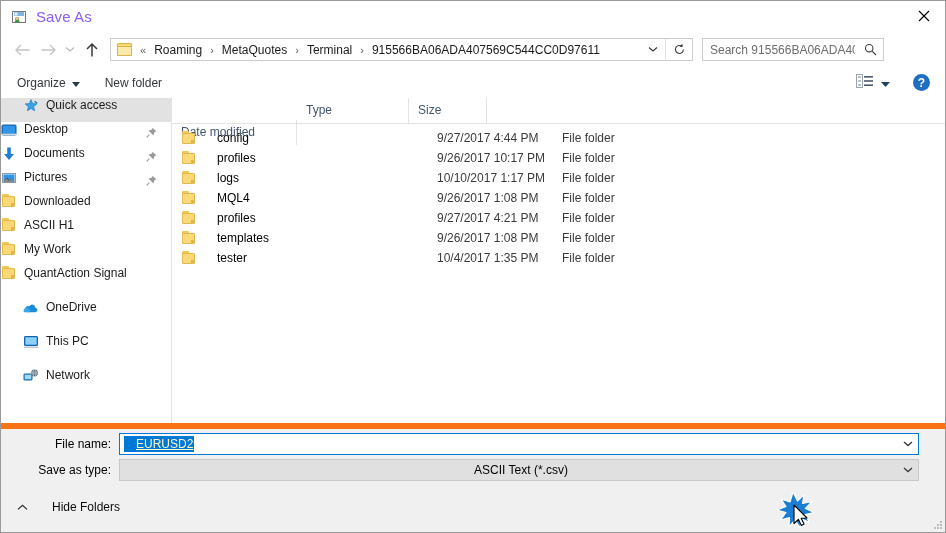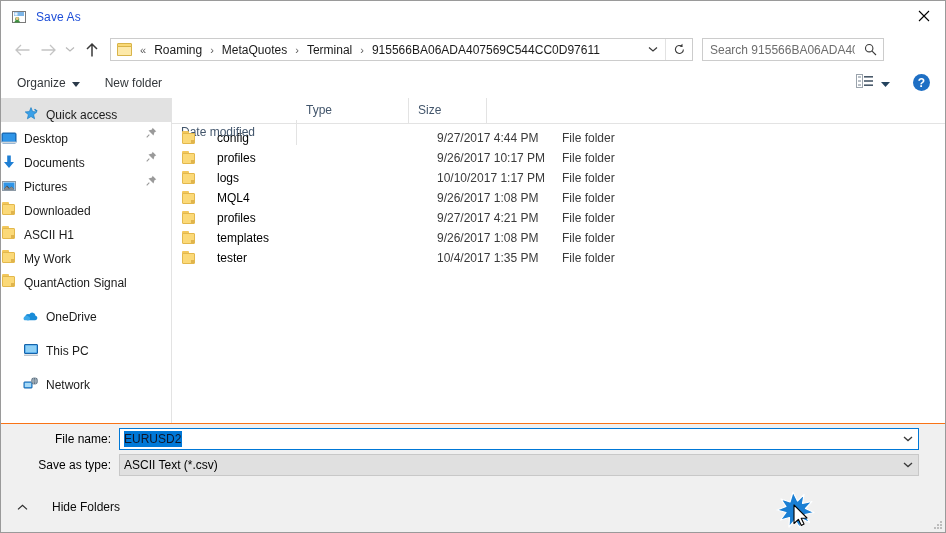--- a/index.html
+++ b/index.html
@@ -32,22 +32,22 @@
     display: flex;
     align-items: center;
   }
   .title-icon {
     margin-left: 10px;
     width: 16px; height: 16px;
     position: relative;
   }
   .title-text {
     margin-left: 9px;
-    font-size: 12px;
-    color: #1d4ed8;
+    font-size: 15px;
+    color: #8b5cf6;
     letter-spacing: .1px;
   }
   .close-btn {
     position: absolute;
     right: 0; top: 0;
     width: 46px; height: 30px;
     display: flex; align-items: center; justify-content: center;
     color: #000;
   }
   .close-btn svg { display:block; }
@@ -205,21 +205,21 @@
     position: absolute;
     left: 0; top: 0;
     width: 170px; height: 325px;
     background: #ffffff;
     border-right: 1px solid #e3e3e3;
     overflow: hidden;
   }
   .sb-item {
     height: 24px;
     display: flex;
-    align-items: flex-end;
+    align-items: flex-start;
     position: relative;
     font-size: 12px;
     color: #1b1b1b;
     white-space: nowrap;
   }
   .sb-item.selected { background: #e2e2e2; }
   .sb-icon {
     width: 16px; height: 16px;
     margin-right: 7px;
     flex: 0 0 auto;
@@ -314,21 +314,21 @@
   .cell-date { width: 125px; color: #3a3a3a; white-space: nowrap; }
   .cell-type { width: 112px; color: #3a3a3a; white-space: nowrap; }
   .cell-size { width: 78px; }
 
   
   .formarea {
     position: absolute;
     left: 0; top: 422px;
     width: 946px; height: 68px;
     background: #f0f0f0;
-    border-top: 1px solid #f97316;
+    border-top: 6px solid #f97316;
   }
   .form-row {
     position: absolute;
     display: flex;
     align-items: center;
   }
   .form-label {
     font-size: 12px;
     color: #000;
     text-align: right;
@@ -342,31 +342,33 @@
     height: 22px;
     width: 800px;
     box-sizing: border-box;
     background: #fff;
     border: 1px solid #0078d7;
     display: flex; align-items: center;
   }
   .input-wrap.disabled {
     background: #e0e0e0;
     border: 1px solid #c8c8c8;
+    justify-content: center;
   }
   .input-val {
     font-size: 12px;
     color: #000;
     margin-left: 4px;
     white-space: nowrap;
   }
   .input-val.selected {
     background: #0078d7;
-    color: #0f172a;
-    padding: 1px 1px 1px 0;
+    color: #fef9c3;
+    padding: 1px 1px 1px 12px;
+    text-decoration: underline;
   }
   .input-caret {
     position: absolute;
     right: 1px; top: 0; bottom: 0;
     width: 18px;
     display: flex; align-items: center; justify-content: center;
   }
 
   
   .footer {

